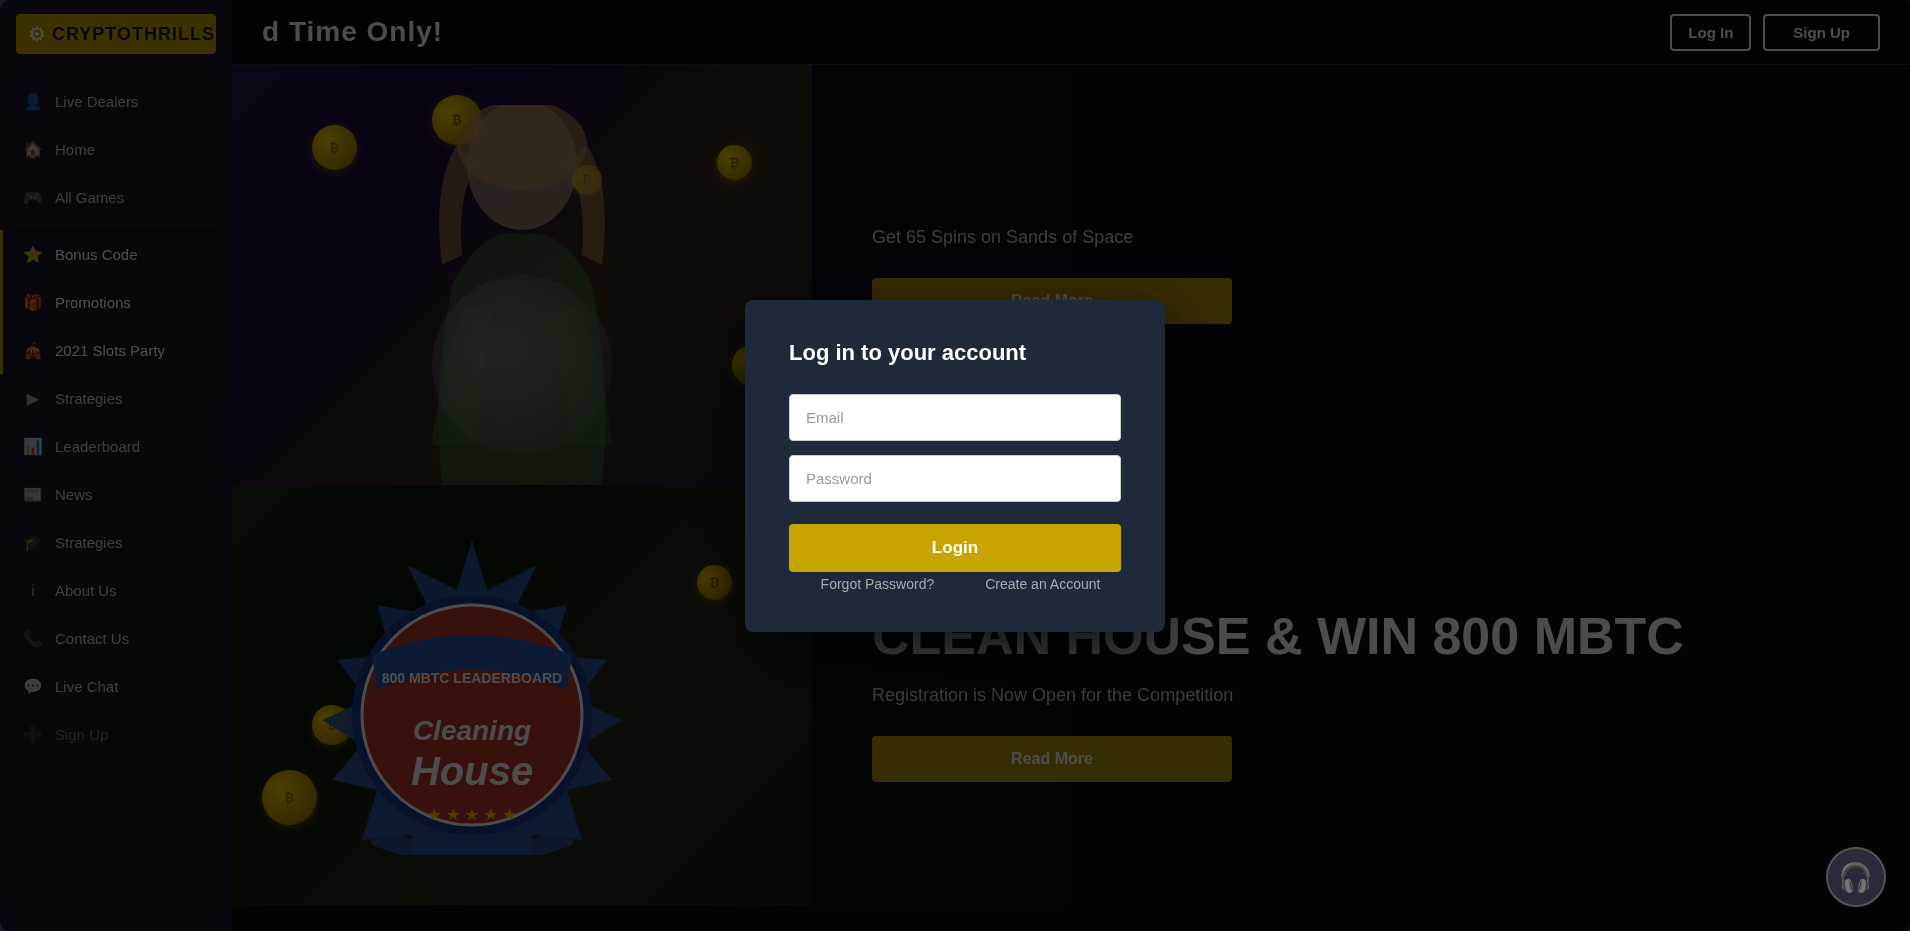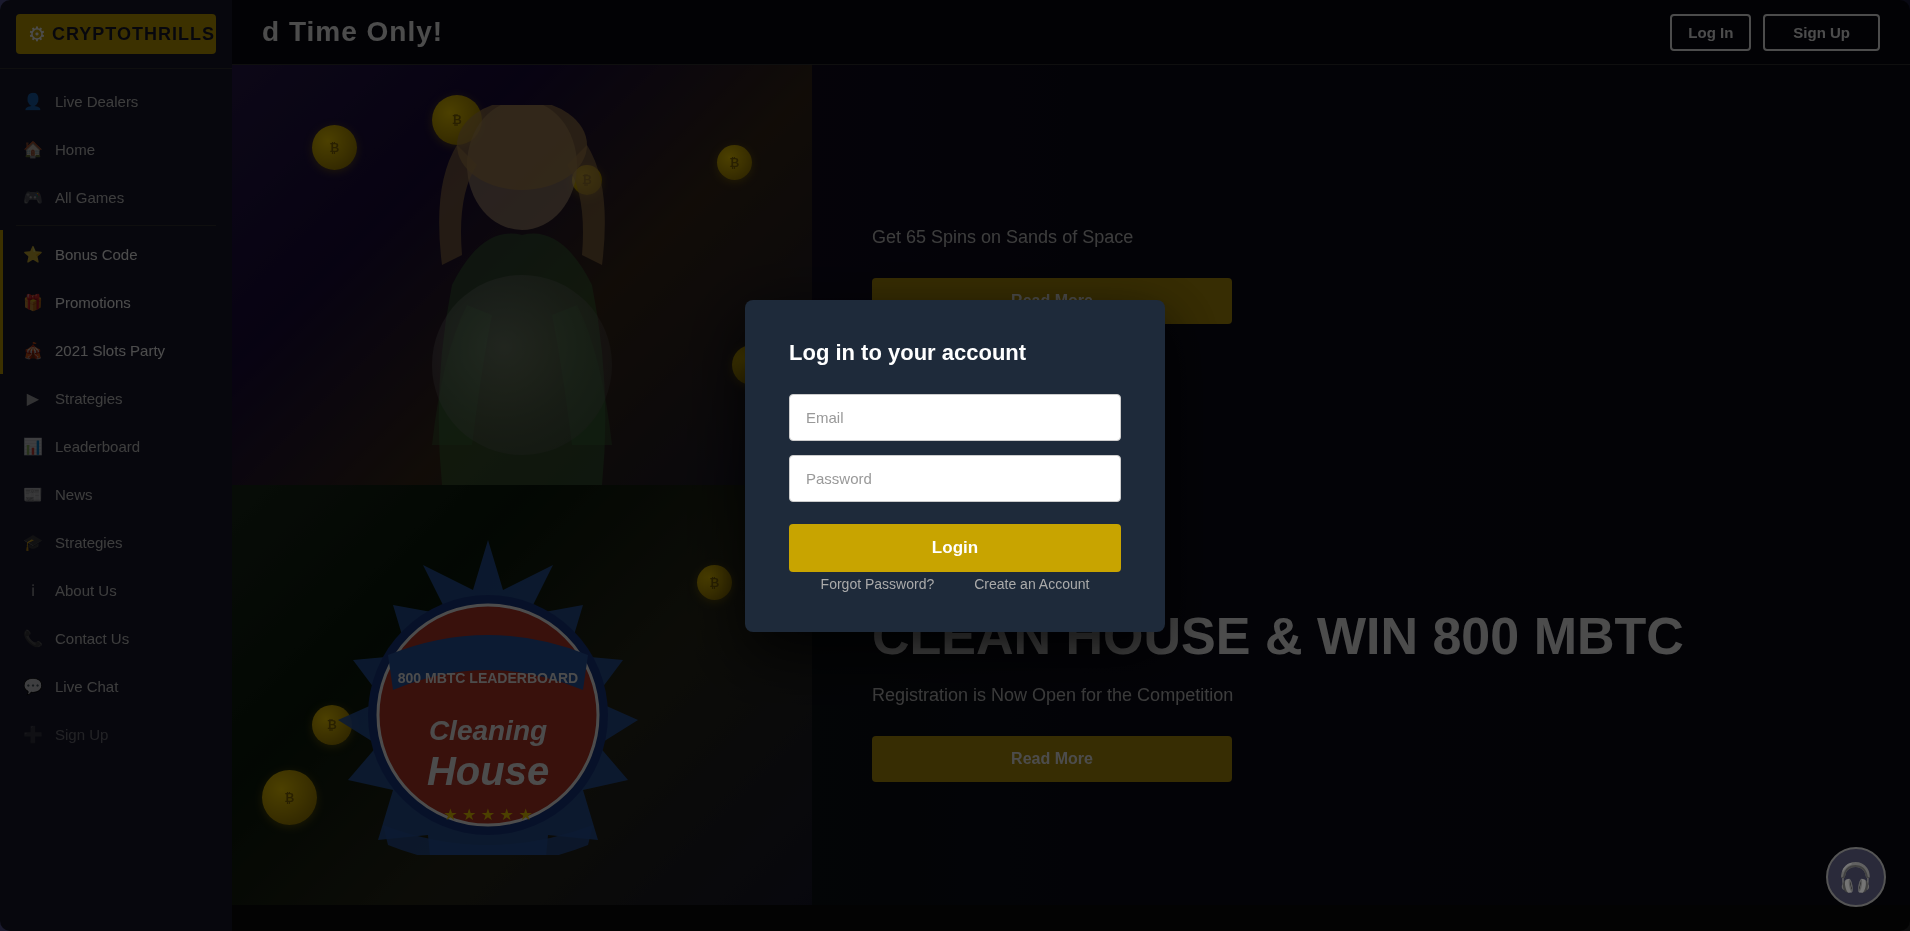--- a/index.html
+++ b/index.html
@@ -234,21 +234,21 @@
       font-weight: 600;
       border: none;
       border-radius: 4px;
       cursor: pointer;
       text-align: center;
     }
 
     
     .cleaning-badge {
       position: absolute;
-      left: 96px;
+      left: 80px;
       top: 50%;
       transform: translateY(-50%);
       width: 320px;
       height: 320px;
     }
 
     
     .modal-overlay {
       position: fixed;
       top: 0; left: 0; right: 0; bottom: 0;
@@ -303,20 +303,21 @@
     .modal-links {
       display: flex;
       justify-content: center;
       gap: 40px;
     }
     .modal-link {
       color: #aaa;
       font-size: 14px;
       cursor: pointer;
       text-decoration: none;
+      margin-left: 11px;
     }
 
     
     .live-chat-fab {
       position: fixed;
       bottom: 24px;
       right: 24px;
       width: 60px;
       height: 60px;
       background: #2a2a3a;

